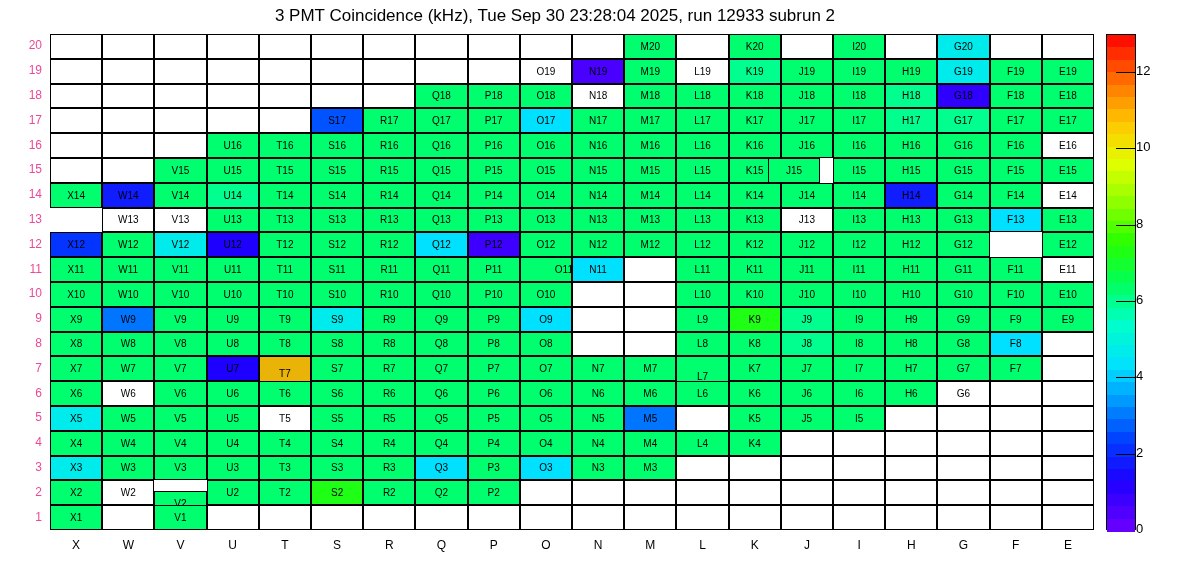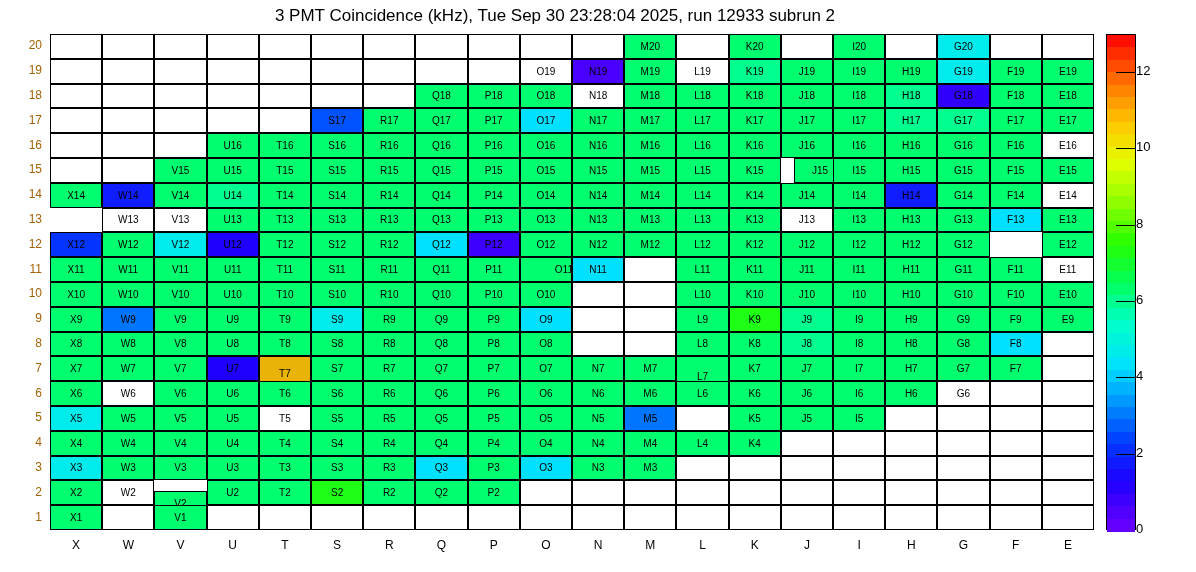--- a/index.html
+++ b/index.html
@@ -3,21 +3,21 @@
 <meta charset="utf-8">
 <style>
   html,body{margin:0;padding:0;}
   body{width:1196px;height:572px;background:#ffffff;font-family:"Liberation Sans",sans-serif;overflow:hidden;}
   #root{position:relative;width:1196px;height:572px;}
   #title{position:absolute;left:0;top:6px;width:1110px;text-align:center;font-size:17px;color:#000;}
   
   #plot{position:absolute;left:50px;top:34px;width:1044px;height:496px;}
   .cell{position:absolute;box-sizing:border-box;border:1px solid #000;font-size:10px;color:#000;
         display:flex;align-items:center;justify-content:center;background:#ffffff;}
-  .ylab{position:absolute;font-size:12px;color:#a16207;text-align:right;width:34px;}
+  .ylab{position:absolute;font-size:12px;color:#ec4899;text-align:right;width:34px;}
   .xlab{position:absolute;font-size:12px;color:#000;text-align:center;width:58px;}
   
   #cbar{position:absolute;left:1106px;top:34px;width:30px;height:496px;border:1px solid #000;box-sizing:border-box;}
   .cseg{position:absolute;left:0;width:100%;}
   .ctick{position:absolute;left:1136px;font-size:13px;color:#000;}
   .ctickline{position:absolute;left:1116px;width:20px;height:1px;background:#000;}
 </style>
 </head>
 <body>
 
@@ -133,21 +133,21 @@
       <div class="cell" style="left: 208.8px; top: 124px; width: 52.2px; height: 24.8px; background: rgb(0, 255, 111);">T15</div>
       <div class="cell" style="left: 261px; top: 124px; width: 52.2px; height: 24.8px; background: rgb(0, 255, 111);">S15</div>
       <div class="cell" style="left: 313.2px; top: 124px; width: 52.2px; height: 24.8px; background: rgb(0, 255, 111);">R15</div>
       <div class="cell" style="left: 365.4px; top: 124px; width: 52.2px; height: 24.8px; background: rgb(0, 255, 111);">Q15</div>
       <div class="cell" style="left: 417.6px; top: 124px; width: 52.2px; height: 24.8px; background: rgb(0, 255, 111);">P15</div>
       <div class="cell" style="left: 469.8px; top: 124px; width: 52.2px; height: 24.8px; background: rgb(0, 255, 111);">O15</div>
       <div class="cell" style="left: 522px; top: 124px; width: 52.2px; height: 24.8px; background: rgb(0, 255, 111);">N15</div>
       <div class="cell" style="left: 574.2px; top: 124px; width: 52.2px; height: 24.8px; background: rgb(0, 255, 111);">M15</div>
       <div class="cell" style="left: 626.4px; top: 124px; width: 52.2px; height: 24.8px; background: rgb(0, 255, 111);">L15</div>
       <div class="cell" style="left: 678.6px; top: 124px; width: 52.2px; height: 24.8px; background: rgb(0, 255, 111);">K15</div>
-      <div class="cell" style="left: 744px; top: 124px; width: 52.2px; height: 24.8px; background: rgb(0, 255, 111);">J15</div>
+      <div class="cell" style="left: 718px; top: 124px; width: 52.2px; height: 24.8px; background: rgb(0, 255, 111);">J15</div>
       <div class="cell" style="left: 783px; top: 124px; width: 52.2px; height: 24.8px; background: rgb(0, 255, 111);">I15</div>
       <div class="cell" style="left: 835.2px; top: 124px; width: 52.2px; height: 24.8px; background: rgb(0, 255, 111);">H15</div>
       <div class="cell" style="left: 887.4px; top: 124px; width: 52.2px; height: 24.8px; background: rgb(0, 255, 111);">G15</div>
       <div class="cell" style="left: 939.6px; top: 124px; width: 52.2px; height: 24.8px; background: rgb(0, 255, 111);">F15</div>
       <div class="cell" style="left: 991.8px; top: 124px; width: 52.2px; height: 24.8px; background: rgb(0, 255, 111);">E15</div>
       <div class="cell" style="left: 0px; top: 148.8px; width: 52.2px; height: 24.8px; background: rgb(0, 255, 111);">X14</div>
       <div class="cell" style="left: 52.2px; top: 148.8px; width: 52.2px; height: 24.8px; background: rgb(16, 29, 255);">W14</div>
       <div class="cell" style="left: 104.4px; top: 148.8px; width: 52.2px; height: 24.8px; background: rgb(0, 255, 111);">V14</div>
       <div class="cell" style="left: 156.6px; top: 148.8px; width: 52.2px; height: 24.8px; background: rgb(0, 255, 143);">U14</div>
       <div class="cell" style="left: 208.8px; top: 148.8px; width: 52.2px; height: 24.8px; background: rgb(0, 255, 111);">T14</div>

